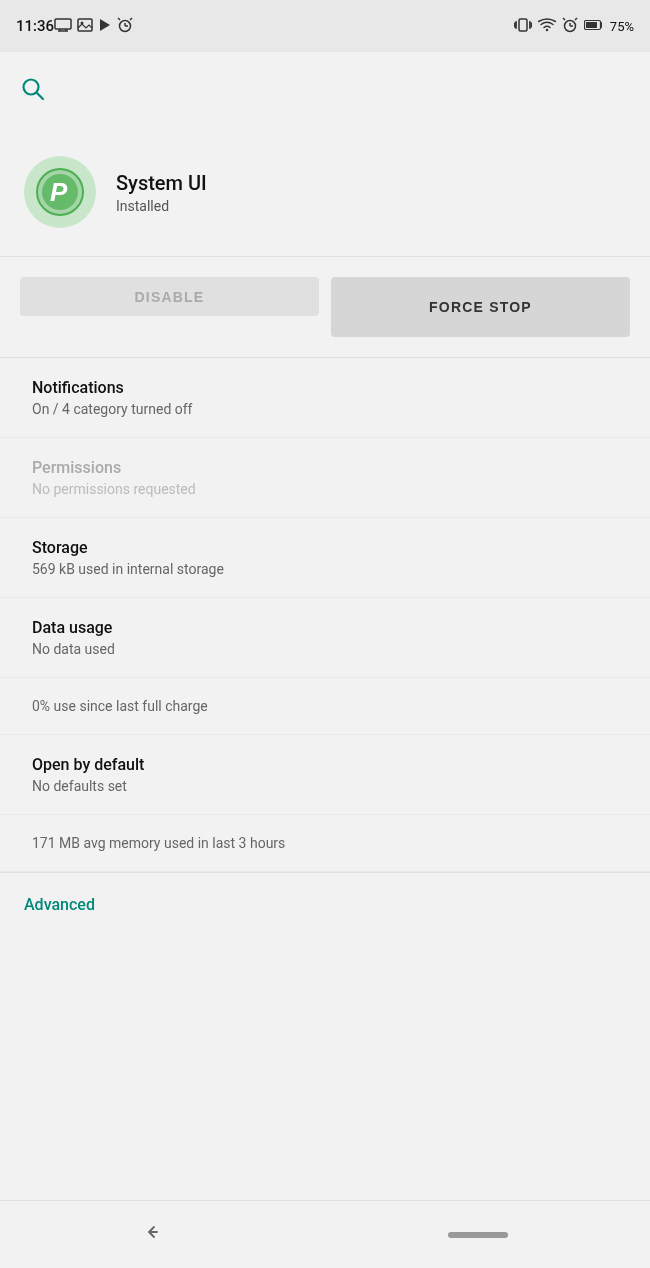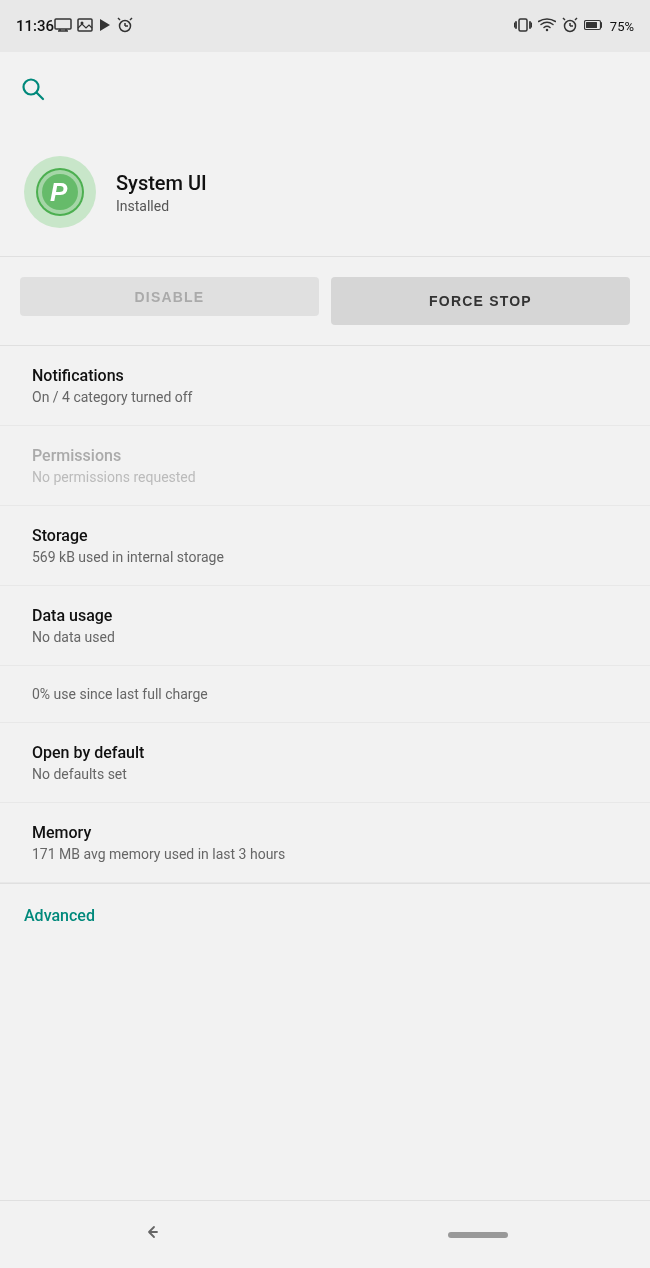--- a/index.html
+++ b/index.html
@@ -134,21 +134,21 @@
       border: none;
       border-radius: 4px;
       font-size: 14px;
       font-weight: 700;
       color: #aaa;
       letter-spacing: 1.2px;
       cursor: not-allowed;
     }
     .btn-force-stop {
       flex: 1;
-      height: 48px;
+      height: 60px;
       background: #d6d6d6;
       border: none;
       border-radius: 4px;
       font-size: 14px;
       font-weight: 700;
       color: #333;
       letter-spacing: 1.2px;
       cursor: pointer;
     }
 
@@ -360,21 +360,20 @@
   <div class="settings-item">
     <div class="settings-item-subtitle">0% use since last full charge</div>
   </div>
 
   <div class="settings-item">
     <div class="settings-item-title">Open by default</div>
     <div class="settings-item-subtitle">No defaults set</div>
   </div>
 
   <div class="settings-item">
-    <div class="settings-item-title">Memory</div>
     <div class="settings-item-subtitle">171 MB avg memory used in last 3 hours</div>
   </div>
 </div>
 
 <div class="advanced-section">
   <span class="advanced-label">Advanced</span>
 </div>
 
 <div class="nav-bar">
   <span class="nav-back">

